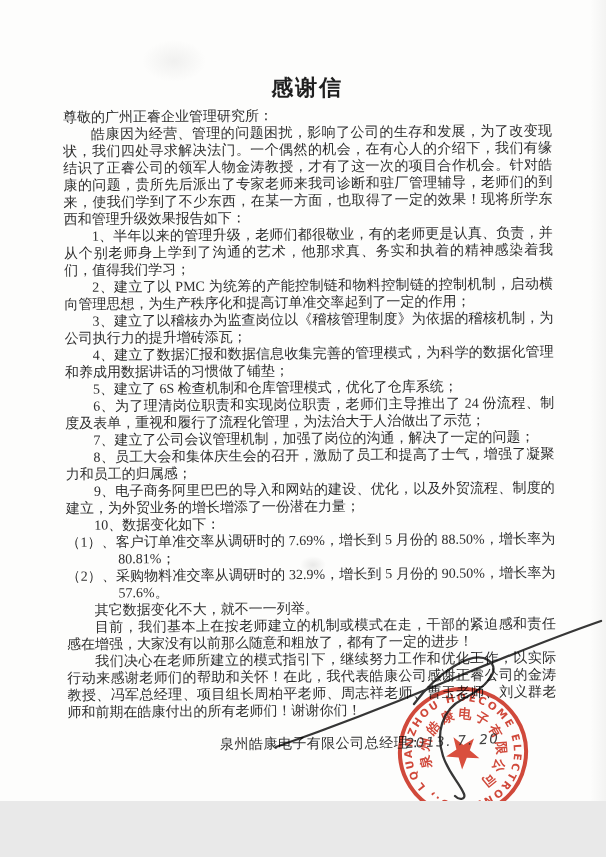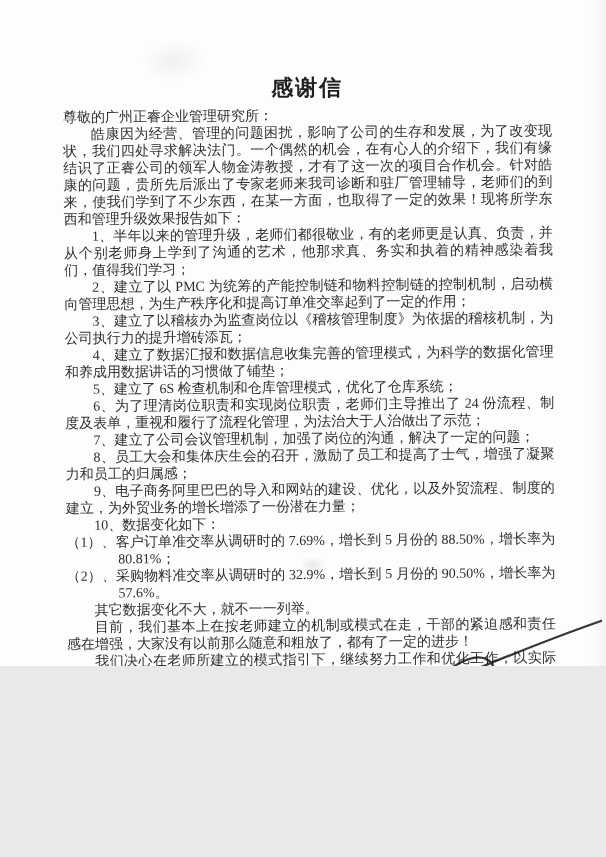--- a/index.html
+++ b/index.html
@@ -1,18 +1,18 @@
 <!DOCTYPE html>
 <html><head>
 <meta charset="utf-8">
 <style>
   html,body{margin:0;padding:0;background:#e9e9e9;}
   .paper{
     position:relative;
-    width:606px;height:666px;
+    width:606px;height:801px;
     margin:0 auto;
     background:#fdfdfc;
     overflow:hidden;
     font-family:"Liberation Serif","DejaVu Serif",serif;
     color:#2f2f2f;
   }
   .doc{
     position:absolute;left:0;top:0;
     width:606px;
     box-sizing:border-box;

